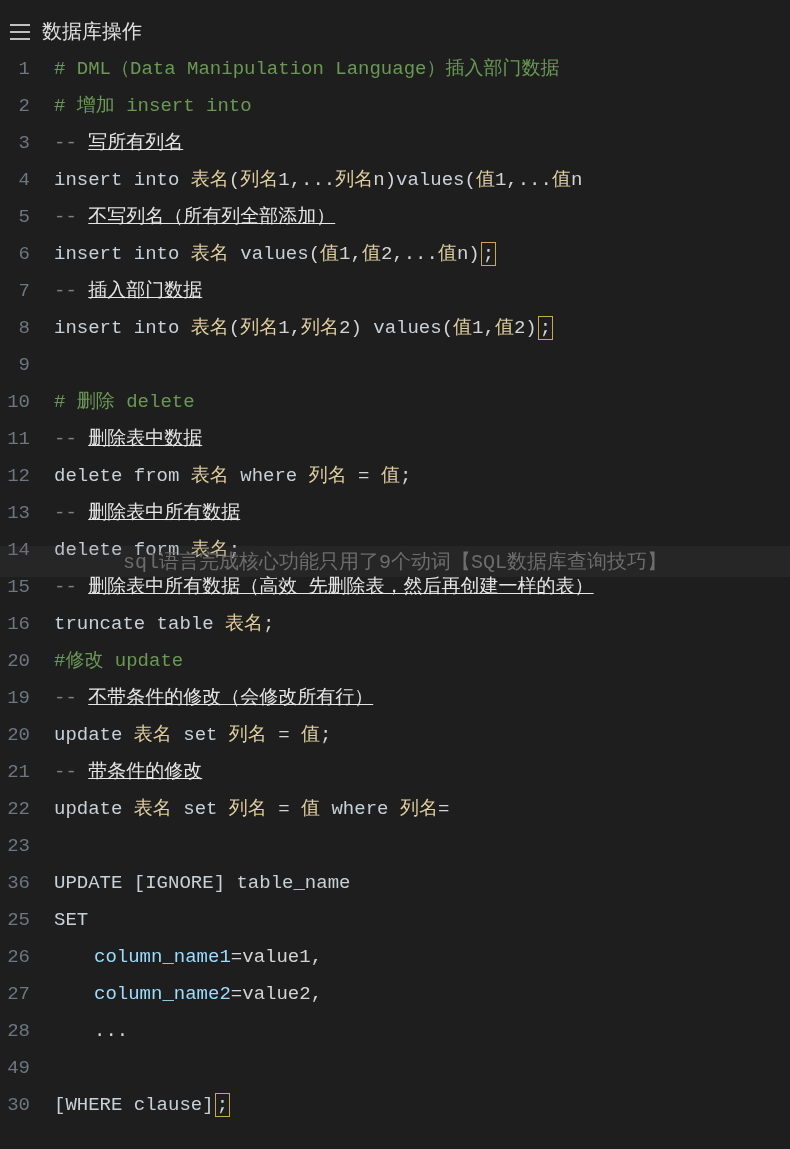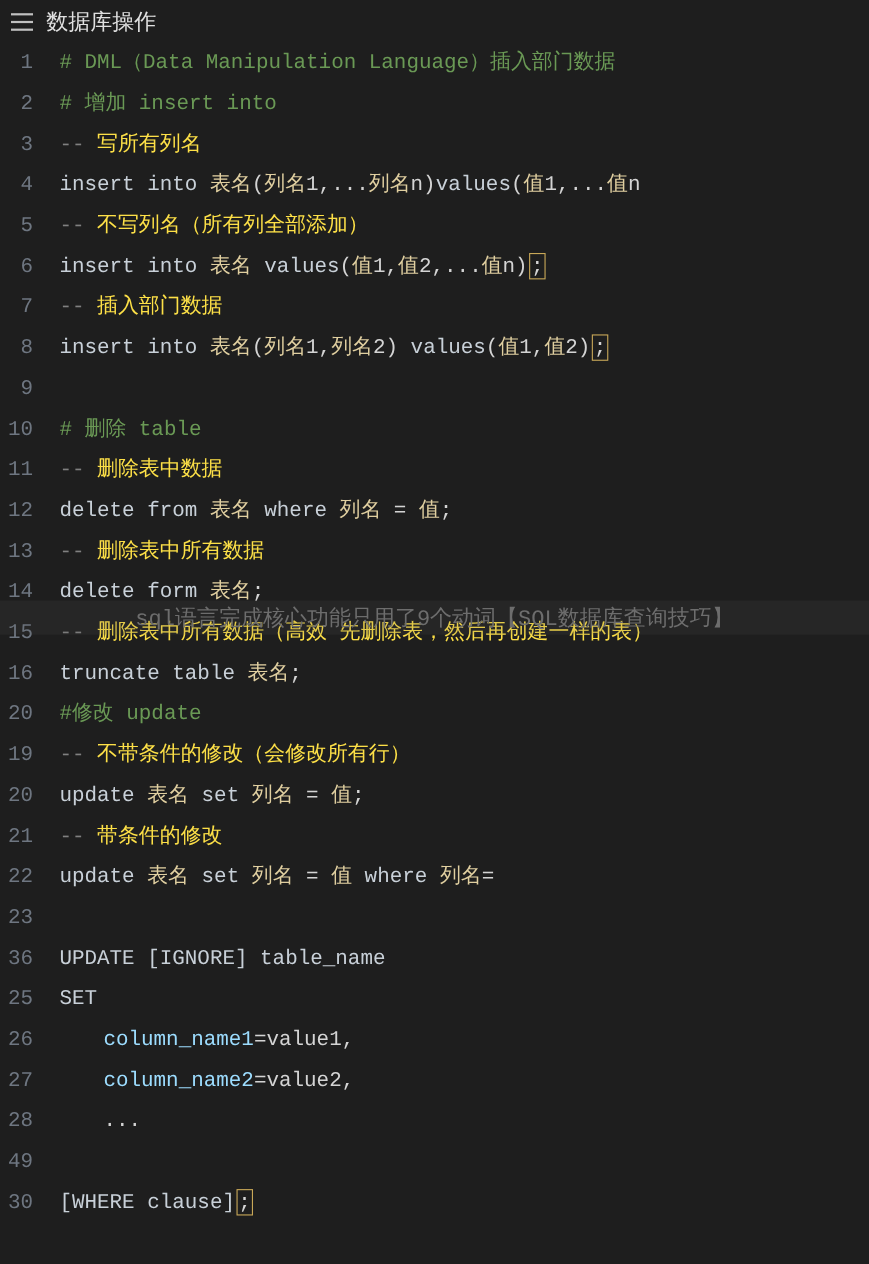--- a/index.html
+++ b/index.html
@@ -15,20 +15,21 @@
       width: 790px;
       height: 1149px;
       overflow: hidden;
       position: relative;
     }
     .header {
       display: flex;
       align-items: center;
       padding: 6px 10px;
       gap: 12px;
+      margin-top: 12px;
     }
     .menu-icon {
       width: 20px;
       height: 16px;
       display: flex;
       flex-direction: column;
       justify-content: space-between;
     }
     .menu-icon span {
       display: block;
@@ -80,21 +81,21 @@
       top: 546px;
       left: 0;
       right: 0;
       text-align: center;
       color: #6d6d6d;
       font-size: 20px;
       background: rgba(90,90,90,0.15);
       padding: 2px 0;
       z-index: 10;
     }
-    .cjk-w { color: #fde047; }
+    .cjk-w { color: #e5e5e5; text-decoration: underline; }
   </style>
 </head>
 <body>
 
 <div class="header">
   <div class="menu-icon">
     <span></span>
       <span></span>
       <span></span>
   </div>
@@ -133,21 +134,21 @@
     <div class="line">
       <div class="line-number">8</div>
       <div class="code"><span class="c-keyword">insert into </span><span class="c-cjk">表名</span><span class="c-punc">(</span><span class="c-cjk">列名</span><span class="c-text">1,</span><span class="c-cjk">列名</span><span class="c-text">2) </span><span class="c-keyword">values</span><span class="c-punc">(</span><span class="c-cjk">值</span><span class="c-text">1,</span><span class="c-cjk">值</span><span class="c-text">2)</span><span class="cursor-box">;</span></div>
     </div>
     <div class="line">
       <div class="line-number">9</div>
       <div class="code"></div>
     </div>
     <div class="line">
       <div class="line-number">10</div>
-      <div class="code"><span class="c-comment"># 删除 table</span></div>
+      <div class="code"><span class="c-comment"># 删除 delete</span></div>
     </div>
     <div class="line">
       <div class="line-number">11</div>
       <div class="code"><span class="c-grey">-- </span><span class="cjk-w">删除表中数据</span></div>
     </div>
     <div class="line">
       <div class="line-number">12</div>
       <div class="code"><span class="c-keyword">delete from </span><span class="c-cjk">表名</span><span class="c-keyword"> where </span><span class="c-cjk">列名</span><span class="c-text"> = </span><span class="c-cjk">值</span><span class="c-text">;</span></div>
     </div>
     <div class="line">

